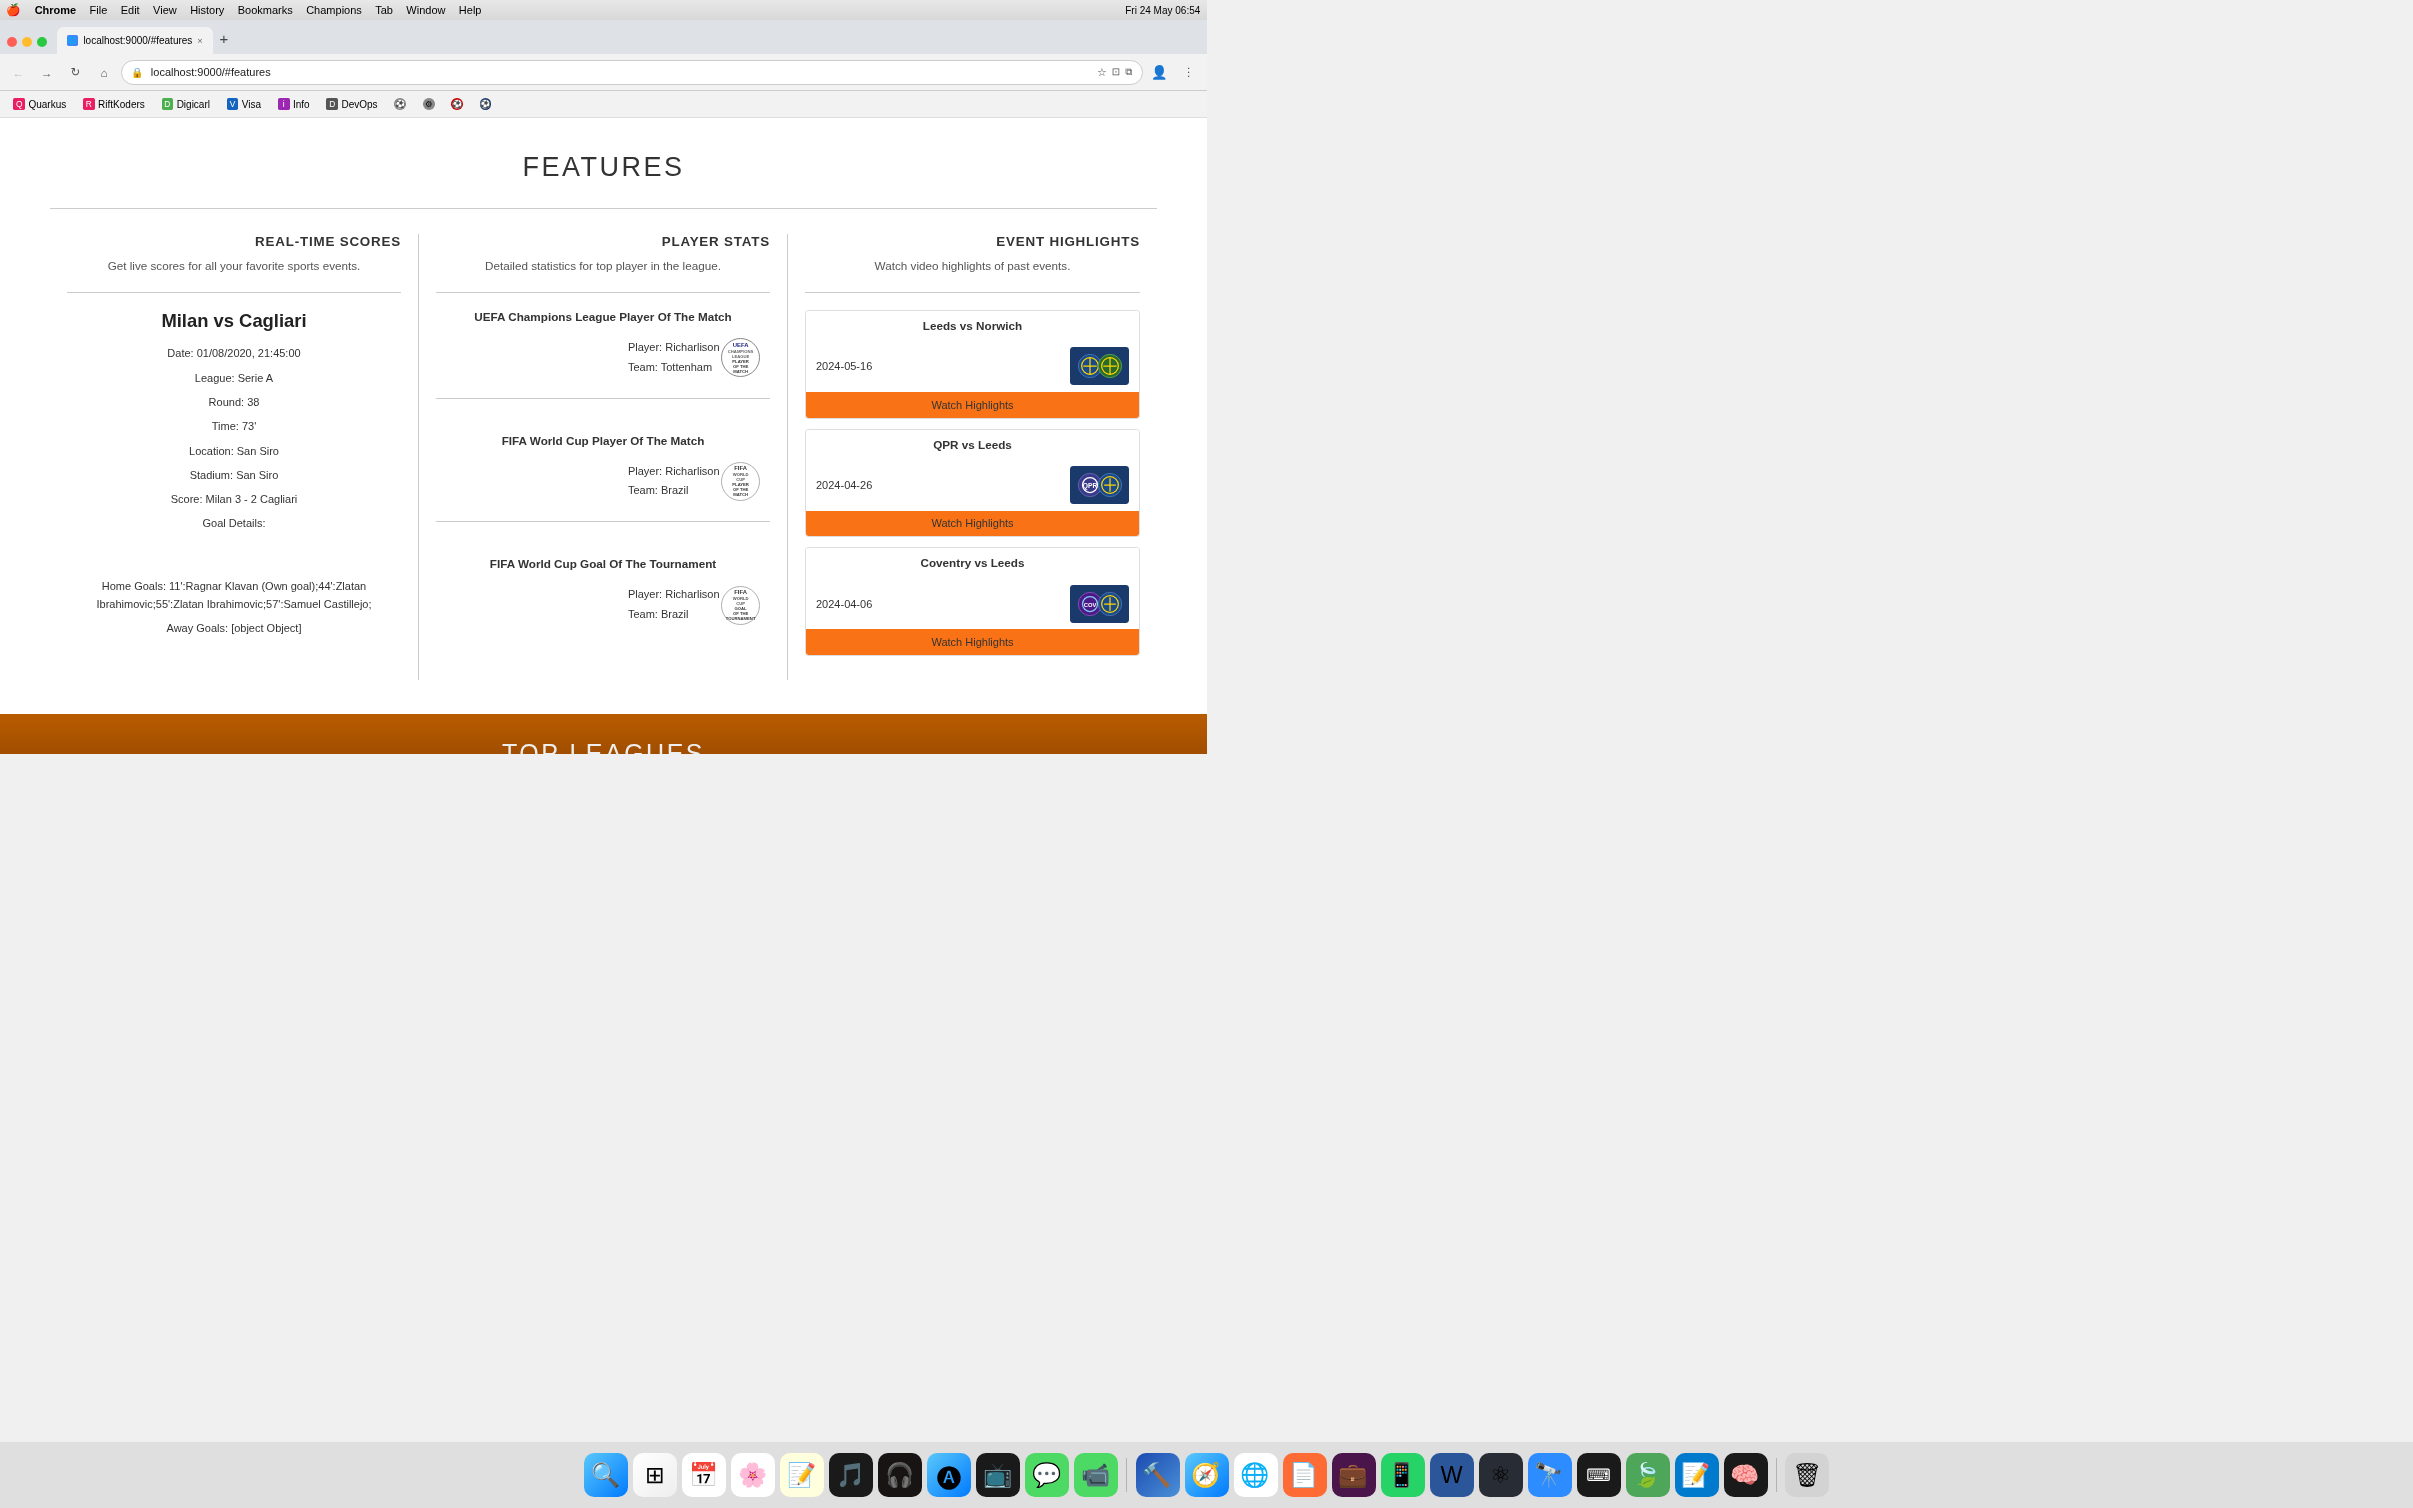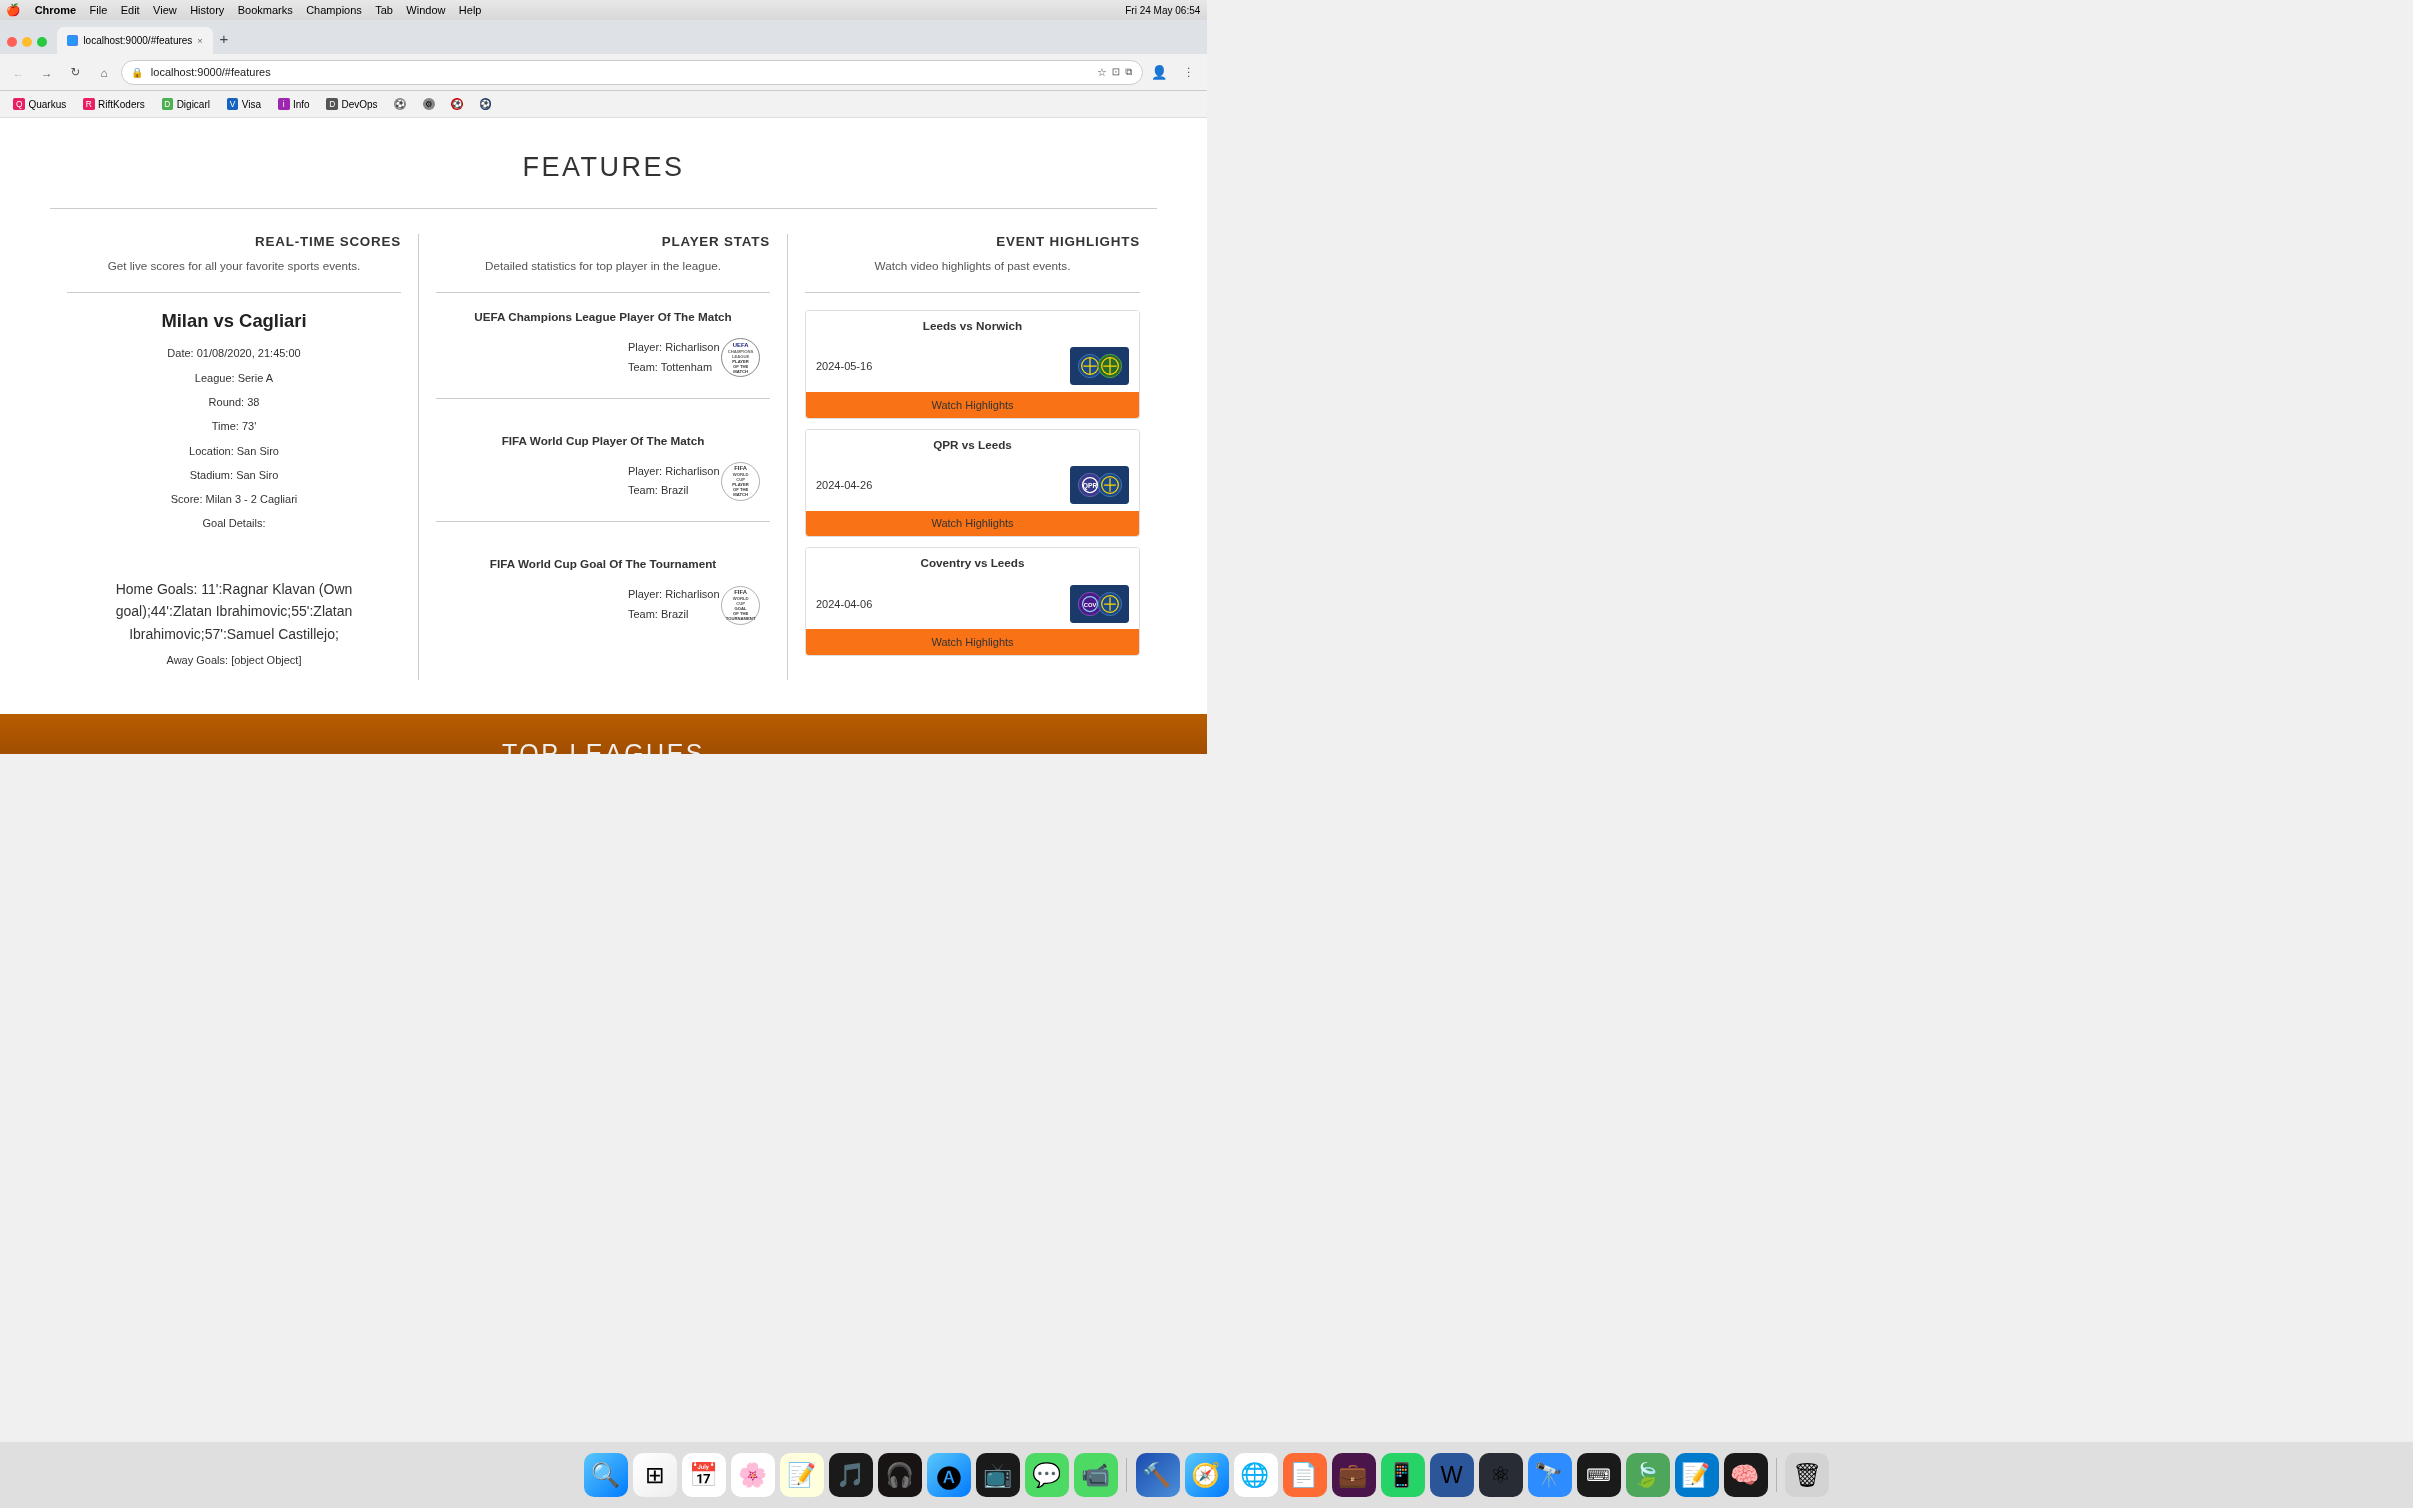--- a/index.html
+++ b/index.html
@@ -485,21 +485,21 @@
 
           <div class="match-title">Milan vs Cagliari</div>
           <div class="match-info">Date: 01/08/2020, 21:45:00</div>
           <div class="match-info">League: Serie A</div>
           <div class="match-info">Round: 38</div>
           <div class="match-info">Time: 73'</div>
           <div class="match-info">Location: San Siro</div>
           <div class="match-info">Stadium: San Siro</div>
           <div class="match-info">Score: Milan 3 - 2 Cagliari</div>
           <div class="match-info">Goal Details:</div>
-          <div class="match-info" style="font-size:14px; padding:0 8.4px; text-align:center;margin-top:45px;">Home Goals: 11':Ragnar Klavan (Own goal);44':Zlatan Ibrahimovic;55':Zlatan Ibrahimovic;57':Samuel Castillejo;</div>
+          <div class="match-info" style="font-size:11px; padding:0 8.4px; text-align:center;margin-top:45px;">Home Goals: 11':Ragnar Klavan (Own goal);44':Zlatan Ibrahimovic;55':Zlatan Ibrahimovic;57':Samuel Castillejo;</div>
           <div class="match-info">Away Goals: [object Object]</div>
         </div>
 
         <div class="feature-col">
           <h2 class="feature-heading">PLAYER STATS</h2>
           <p class="feature-desc">Detailed statistics for top player in the league.</p>
           <hr class="feature-divider">
 
           <div class="stat-card">
             <div class="stat-title">UEFA Champions League Player Of The Match</div>

